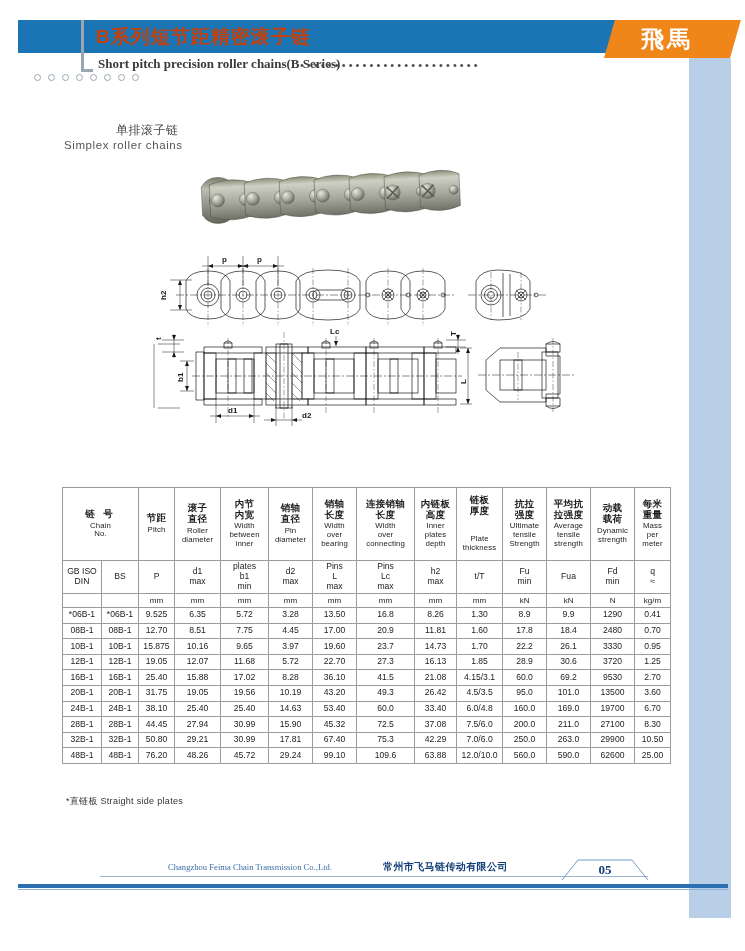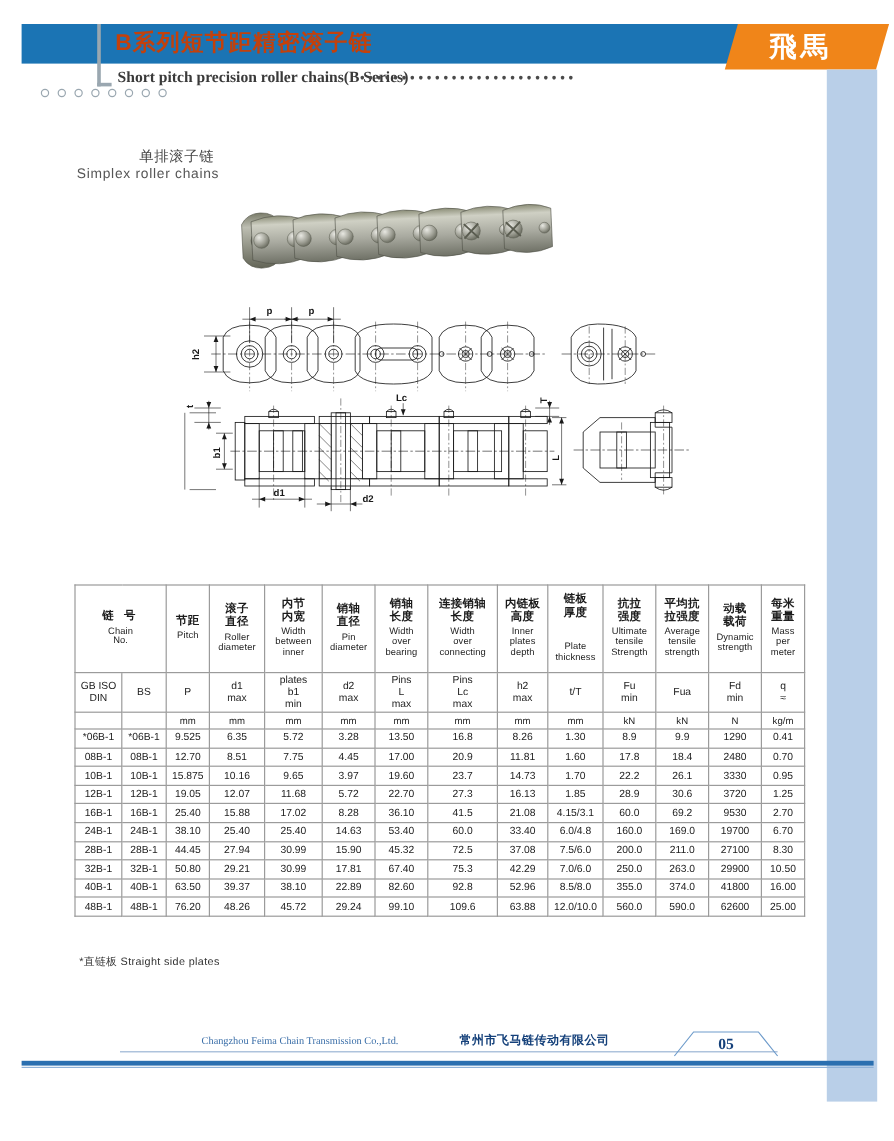--- a/index.html
+++ b/index.html
@@ -693,20 +693,36 @@
           <td>36.10</td>
           <td>41.5</td>
           <td>21.08</td>
           <td>4.15/3.1</td>
           <td>60.0</td>
           <td>69.2</td>
           <td>9530</td>
           <td>2.70</td>
         </tr>
         <tr class="data">
+          <td>20B-1</td>
+          <td>20B-1</td>
+          <td>31.75</td>
+          <td>19.05</td>
+          <td>19.56</td>
+          <td>10.19</td>
+          <td>43.20</td>
+          <td>49.3</td>
+          <td>26.42</td>
+          <td>4.5/3.5</td>
+          <td>95.0</td>
+          <td>101.0</td>
+          <td>13500</td>
+          <td>3.60</td>
+        </tr>
+        <tr class="data">
           <td>24B-1</td>
           <td>24B-1</td>
           <td>38.10</td>
           <td>25.40</td>
           <td>25.40</td>
           <td>14.63</td>
           <td>53.40</td>
           <td>60.0</td>
           <td>33.40</td>
           <td>6.0/4.8</td>
@@ -741,36 +757,20 @@
           <td>67.40</td>
           <td>75.3</td>
           <td>42.29</td>
           <td>7.0/6.0</td>
           <td>250.0</td>
           <td>263.0</td>
           <td>29900</td>
           <td>10.50</td>
         </tr>
         <tr class="data">
-          <td>40B-1</td>
-          <td>40B-1</td>
-          <td>63.50</td>
-          <td>39.37</td>
-          <td>38.10</td>
-          <td>22.89</td>
-          <td>82.60</td>
-          <td>92.8</td>
-          <td>52.96</td>
-          <td>8.5/8.0</td>
-          <td>355.0</td>
-          <td>374.0</td>
-          <td>41800</td>
-          <td>16.00</td>
-        </tr>
-        <tr class="data">
           <td>48B-1</td>
           <td>48B-1</td>
           <td>76.20</td>
           <td>48.26</td>
           <td>45.72</td>
           <td>29.24</td>
           <td>99.10</td>
           <td>109.6</td>
           <td>63.88</td>
           <td>12.0/10.0</td>

